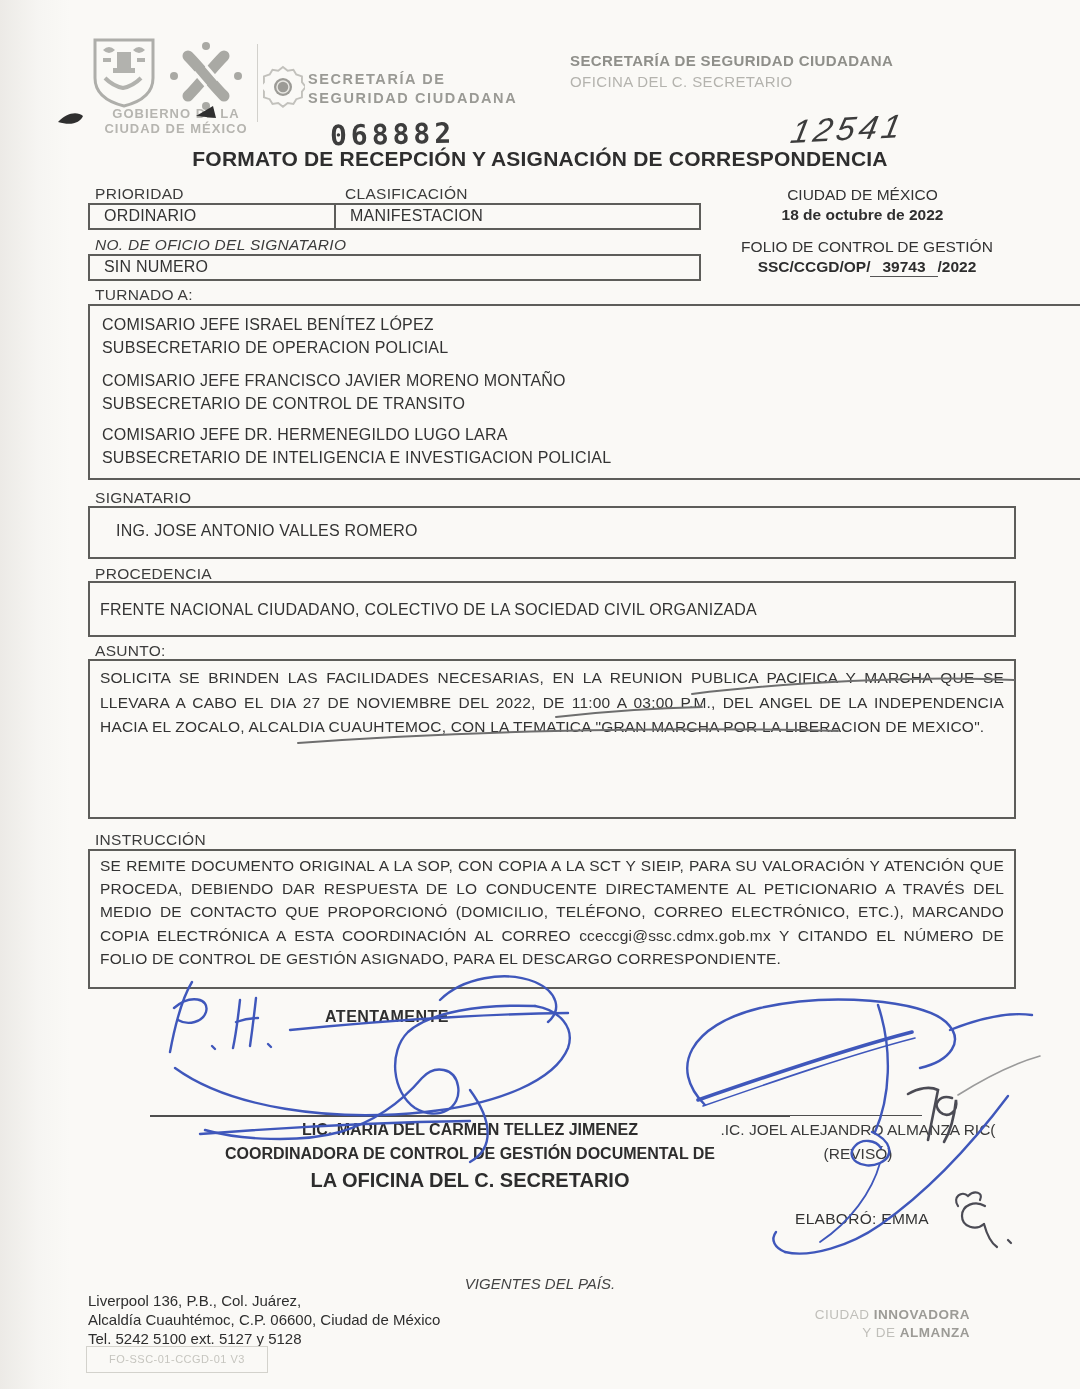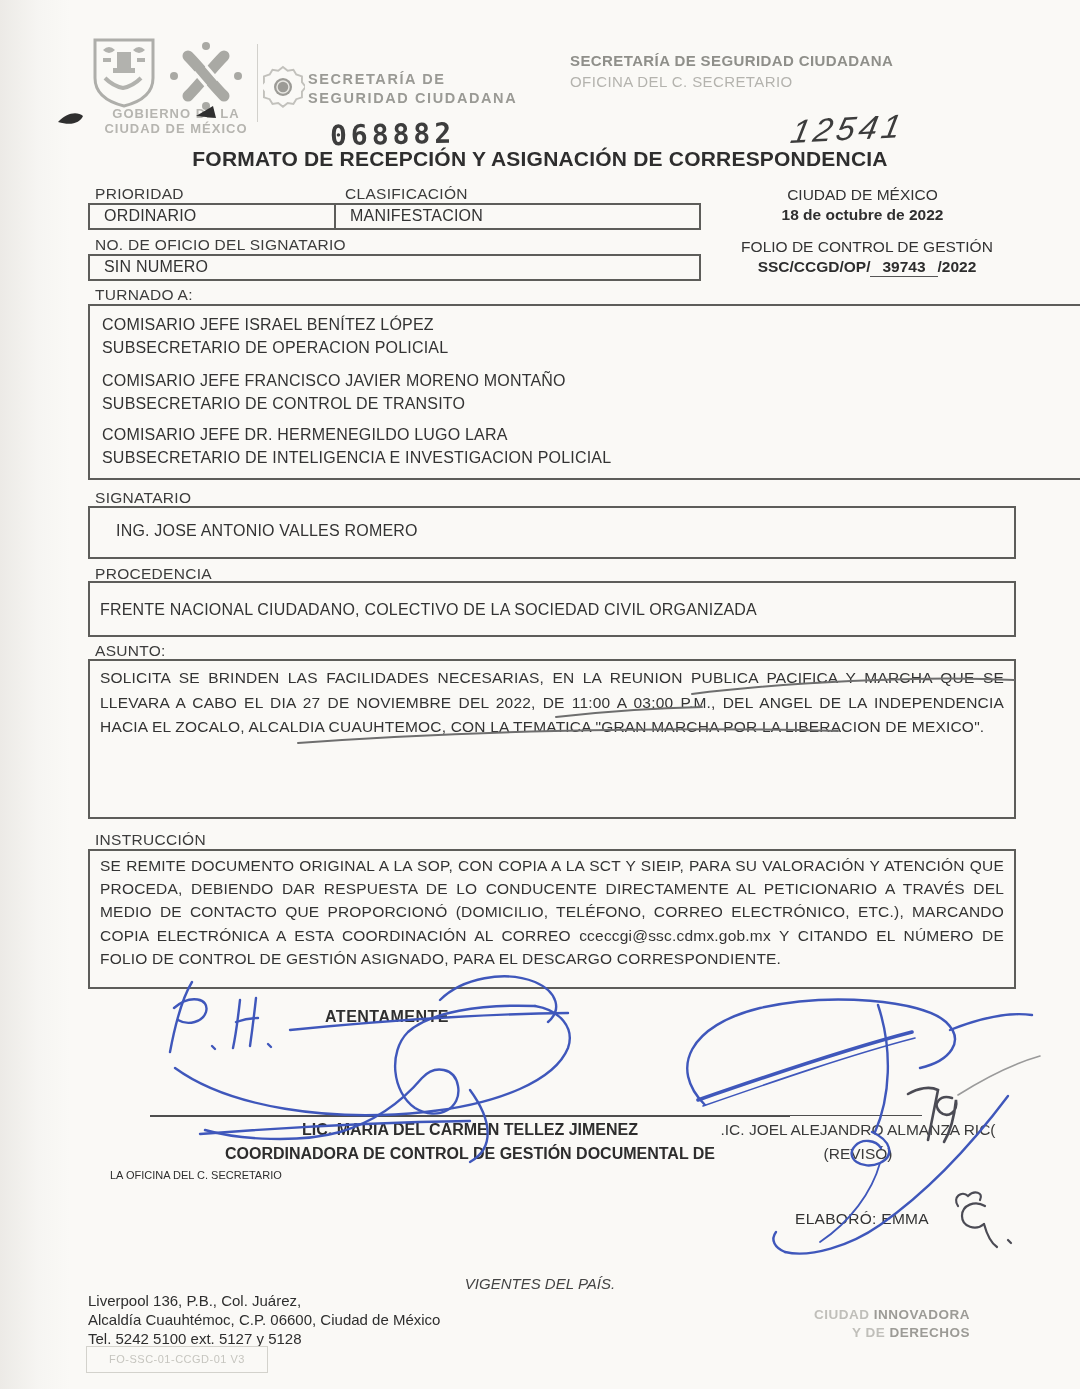--- a/index.html
+++ b/index.html
@@ -40,21 +40,21 @@
   .boxval { font-size:16px; color:#333; padding:2px 14px; letter-spacing:.2px; }
 
   .lbl-prioridad { left:95px; top:185px; }
   .lbl-clasificacion { left:345px; top:185px; }
   .box-prioridad { left:88px; top:203px; width:248px; height:27px; }
   .box-clasificacion { left:336px; top:203px; width:365px; height:27px; border-left:none; }
 
   .city-line { left:740px; top:186px; width:245px; text-align:center; font-size:15.5px; color:#333; }
   .date-line { left:740px; top:206px; width:245px; text-align:center; font-size:15.5px; font-weight:bold; color:#2f2f2f; }
 
-  .lbl-oficio { left:95px; top:236px; }
+  .lbl-oficio { left:95px; top:236px;font-style:italic; }
   .box-oficio { left:88px; top:254px; width:613px; height:27px; }
   .folio-label { left:722px; top:238px; width:290px; text-align:center; font-size:15.5px; color:#333; }
   .folio-line { left:722px; top:258px; width:290px; text-align:center; font-size:15.5px; font-weight:bold; color:#2d2d2d; }
   .folio-num { display:inline-block; border-bottom:1.5px solid #555; padding:0 12px; }
 
   .lbl-turnado { left:95px; top:286px; }
   .box-turnado { left:88px; top:304px; width:1028px; height:176px; }
   .turnado-entry { position:absolute; left:12px; font-size:16px; color:#333; letter-spacing:.2px; }
 
   .lbl-signatario { left:95px; top:489px; }
@@ -69,32 +69,32 @@
   .para { font-size:15.5px; line-height:24.5px; color:#333; text-align:justify; padding:5px 10px; letter-spacing:.2px; }
   .lbl-instruccion { left:95px; top:831px; }
   .box-instruccion { left:88px; top:849px; width:928px; height:140px; }
   .box-instruccion .para { line-height:23.2px; padding:3px 10px; }
 
   
   .atentamente { left:325px; top:1008px; font-size:16px; font-weight:bold; color:#2f2f2f; letter-spacing:.5px; }
   .sigline-left { left:150px; top:1115px; width:640px; border-top:2px solid #4e4e4e; }
   .sig-name-left { left:150px; top:1121px; width:640px; text-align:center; font-size:16px; font-weight:bold; color:#2d2d2d; }
   .sig-title1 { left:110px; top:1145px; width:720px; text-align:center; font-size:16px; font-weight:bold; color:#2d2d2d; }
-  .sig-title2 { left:110px; top:1169px; width:720px; text-align:left; font-size:11px; font-weight:normal; color:#2d2d2d; }
+  .sig-title2 { left:110px; top:1169px; width:720px; text-align:center; font-size:20px; font-weight:bold; color:#2d2d2d; }
   .sigline-right { left:752px; top:1115px; width:170px; border-top:1.5px solid #4e4e4e; }
   .sig-name-right { left:688px; top:1121px; width:340px; text-align:center; font-size:15.5px; color:#3a3a3a; }
   .sig-reviso { left:688px; top:1145px; width:340px; text-align:center; font-size:15.5px; color:#3a3a3a; }
   .elaboro { left:795px; top:1210px; font-size:15.5px; color:#333; letter-spacing:.3px; }
 
   
   .nota1 { left:40px; top:1252px; width:1000px; text-align:center; font-style:italic; font-size:15px; color:#444; }
   .nota2 { left:40px; top:1275px; width:1000px; text-align:center; font-style:italic; font-size:15px; color:#444; }
   .addr { left:88px; top:1291px; font-size:15px; font-weight:normal; color:#2e2e2e; line-height:19px; }
   .slogan { left:760px; top:1306px; width:210px; text-align:right; font-size:13.5px; line-height:18px; letter-spacing:.5px; }
-  .slogan .light { color:#c0bfba; font-weight:bold; }
+  .slogan .light { color:#c0bfba; font-weight:normal; }
   .slogan .strong { color:#9c9b96; font-weight:bold; }
   .form-code { left:86px; top:1346px; width:182px; height:27px; border:1.5px solid #d3d2cc;
     font-size:11px; color:#c6c5bf; text-align:center; line-height:24px; letter-spacing:.5px; }
 
   .ink-overlay { position:absolute; left:0; top:0; z-index:6; pointer-events:none; }
   .logo-svg { display:block; }
 </style>
 </head>
 <body>
 
@@ -218,21 +218,21 @@
   <div class="abs elaboro">ELABORÓ:  EMMA</div>
 
   <div class="abs nota2">VIGENTES DEL PAÍS.</div>
   <div class="abs addr">
     <div>Liverpool 136, P.B., Col. Juárez,</div>
     <div>Alcaldía Cuauhtémoc, C.P. 06600, Ciudad de México</div>
     <div>Tel. 5242 5100 ext. 5127 y 5128</div>
   </div>
   <div class="abs slogan">
     <div><span class="light">CIUDAD </span><span class="strong">INNOVADORA</span></div>
-    <div><span class="light">Y DE </span><span class="strong">DERECHOS</span></div>
+    <div><span class="light">Y DE </span><span class="strong">ALMANZA</span></div>
   </div>
   <div class="abs form-code">FO-SSC-01-CCGD-01 V3</div>
 
   <svg class="ink-overlay" width="1080" height="1389" viewBox="0 0 1080 1389">
 
     <g fill="#2f2f2f">
       <path d="M58,122 c8,-9 19,-11 25,-6 c-3,7 -12,10 -25,6 Z"></path>
       <path d="M196,116 l17,-10 l3,12 Z"></path>
     </g>
 

